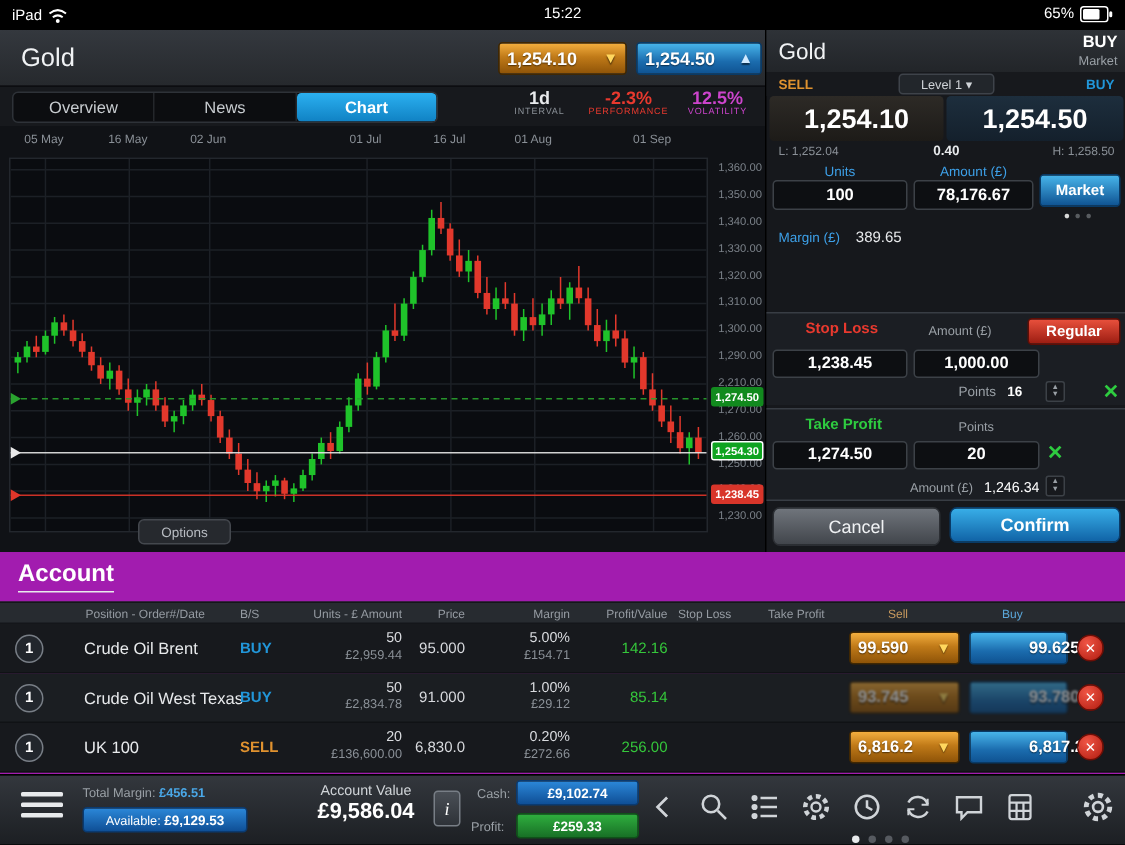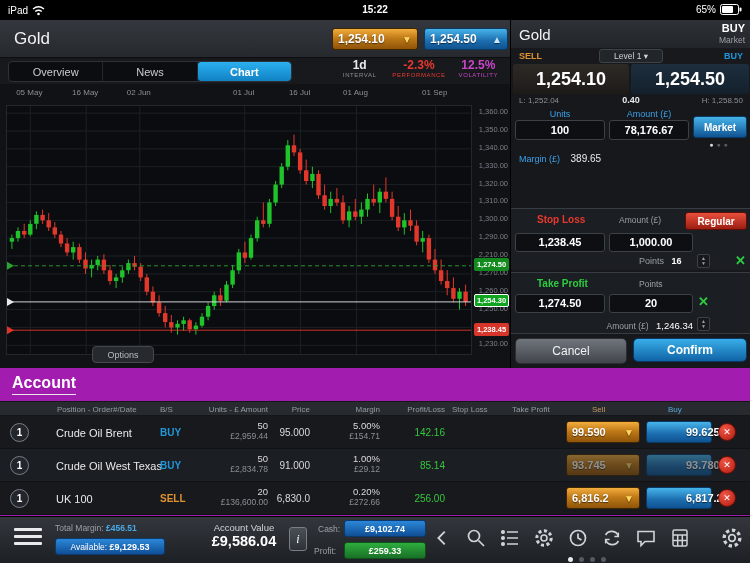--- a/index.html
+++ b/index.html
@@ -2,21 +2,21 @@
 <html><head>
 <meta charset="utf-8">
 <style>
   * { margin:0; padding:0; box-sizing:border-box; font-family:"Liberation Sans", sans-serif; }
   html,body { background:#000; }
   .screen { position:relative; width:750px; height:563px; background:#131519; overflow:hidden; }
 
   
   .status-bar { position:absolute; left:0; top:0; width:750px; height:20px; background:#000; color:#fff; font-size:10px; }
   .sb-left { position:absolute; left:8px; top:4px; display:flex; align-items:center; gap:4px; }
-  .sb-time { position:absolute; left:0; width:750px; text-align:center; top:4px; font-weight:bold; }
+  .sb-time { position:absolute; left:0; width:750px; text-align:center; top:4px; font-weight:normal; }
   .sb-right { position:absolute; right:8px; top:4px; display:flex; align-items:center; gap:4px; }
 
   
   .instr-header { position:absolute; left:0; top:20px; width:510px; height:38px; background:linear-gradient(180deg,#34383e,#26292d); border-bottom:1px solid #0c0d10; }
   .instr-title { position:absolute; left:14px; top:9px; font-size:17px; color:#f0f2f4; }
   .price-btn { display:flex; align-items:center; justify-content:space-between; padding:0 5px; border-radius:3px; font-weight:bold; color:#fff; cursor:pointer; text-shadow:0 1px 1px rgba(0,0,0,.55); }
   .sell-grad { background:linear-gradient(180deg,#f3ae3e 0%,#c07a18 45%,#8f5408 100%); border:1px solid #3f2703; }
   .buy-grad { background:linear-gradient(180deg,#47b4ea 0%,#1b6cae 60%,#0f5392 100%); border:1px solid #093a66; }
   .hdr-sell { position:absolute; left:332px; top:8px; width:86px; height:22px; font-size:12px; }
   .hdr-buy { position:absolute; left:424px; top:8px; width:84px; height:22px; font-size:12px; }
@@ -493,21 +493,21 @@
   </div>
 
   <div class="account-section">
     <span class="acct-title">Account</span>
     <div class="tbl-header">
       <span class="th-pos">Position - Order#/Date</span>
       <span class="th-bs">B/S</span>
       <span class="th-units">Units - £ Amount</span>
       <span class="th-price">Price</span>
       <span class="th-margin">Margin</span>
-      <span class="th-pl">Profit/Loss</span>
+      <span class="th-pl">Profit/Value</span>
       <span class="th-sl">Stop Loss</span>
       <span class="th-tp">Take Profit</span>
       <span class="th-sell">Sell</span>
       <span class="th-buy">Buy</span>
     </div>
 
     <div class="acct-row row-a" style="top:48px;">
       <div class="row-num">1</div>
       <span class="row-name">Crude Oil Brent</span>
       <span class="row-side side-buy">BUY</span>

